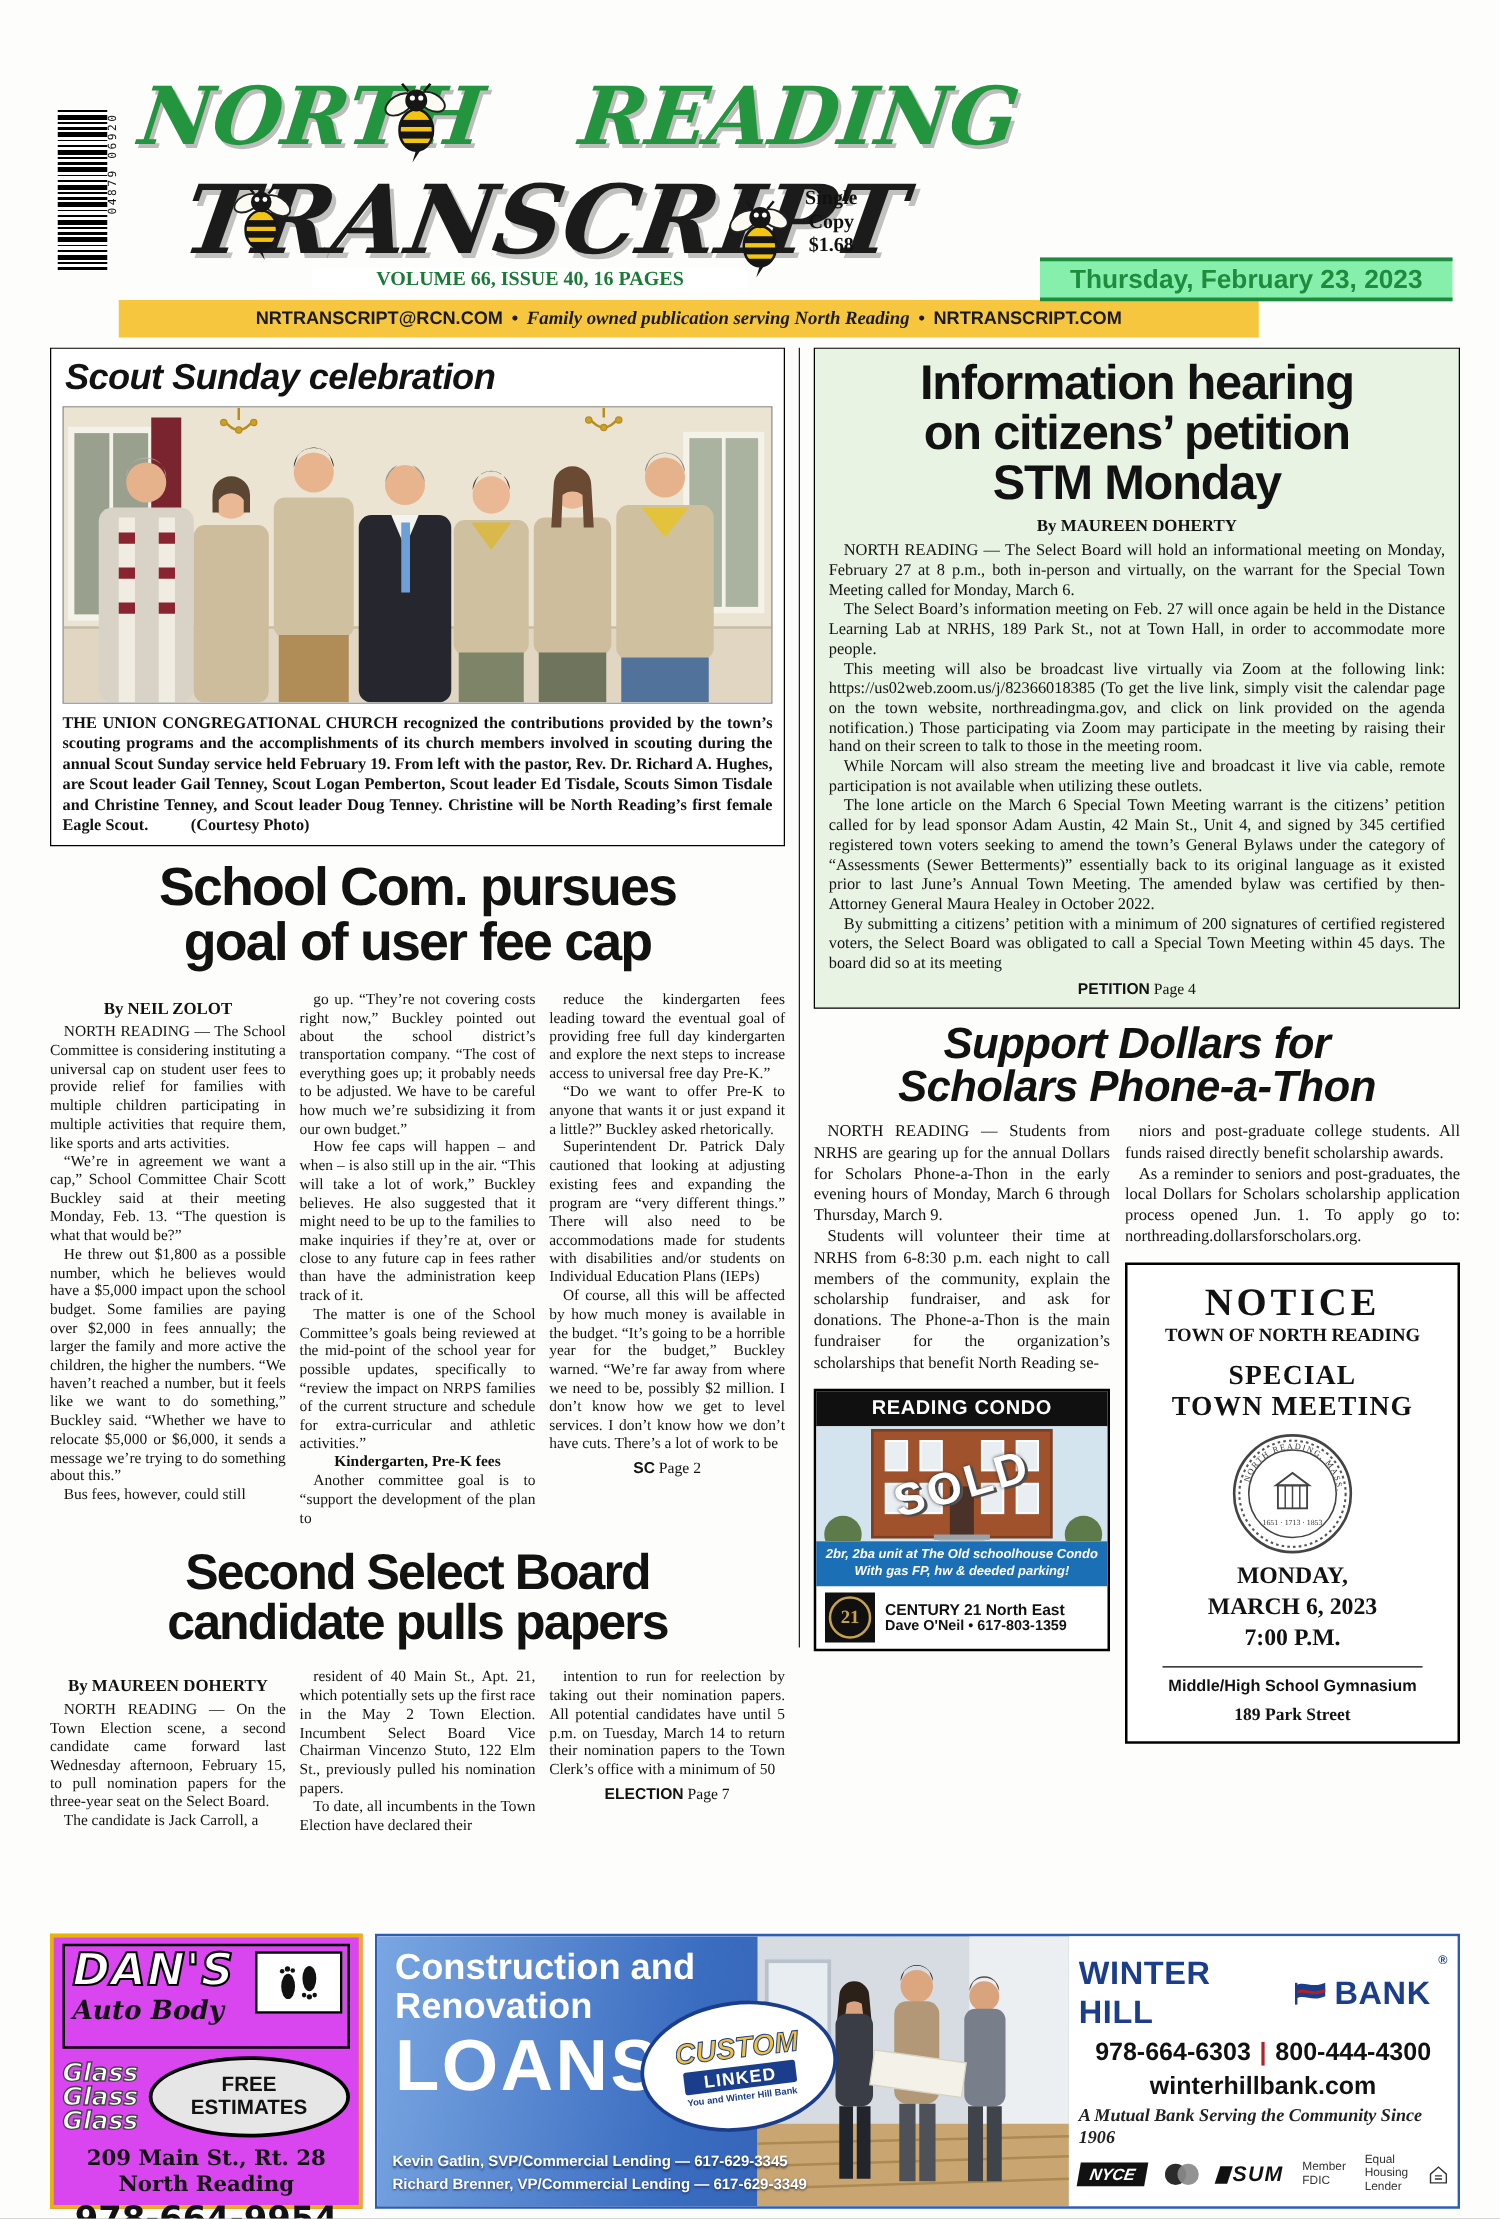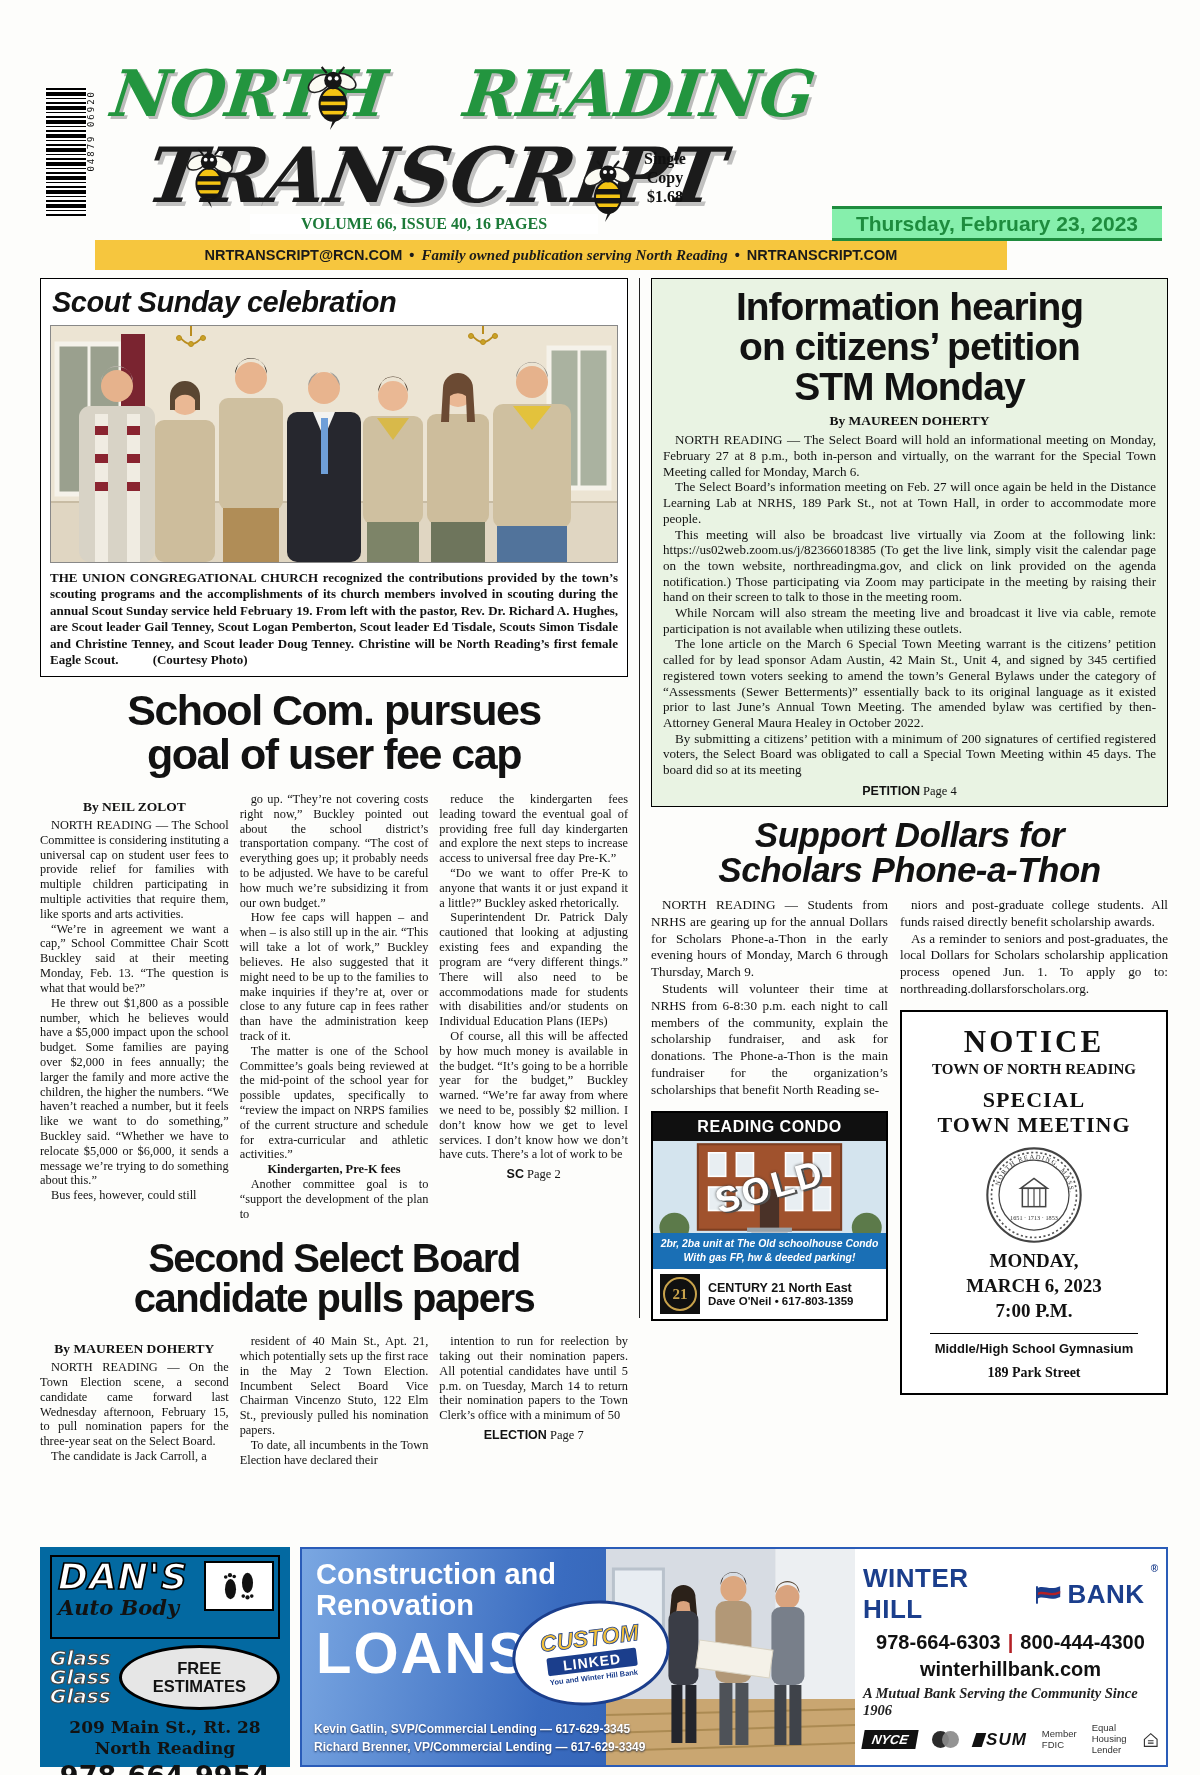--- a/index.html
+++ b/index.html
@@ -92,21 +92,21 @@
   .notice-title{font:bold 31px "Liberation Serif",serif;letter-spacing:3px;}
   .notice-town{font:bold 15px "Liberation Serif",serif;margin-top:1px;}
   .notice-mtg{font:bold 22px "Liberation Serif",serif;letter-spacing:1px;margin-top:9px;line-height:1.15;}
   .seal{width:100px;height:100px;margin:8px auto 4px;display:block;}
   .notice-date{font:bold 19px/1.3 "Liberation Serif",serif;margin-top:4px;}
   .notice-hr{border:none;border-top:1.5px solid #000;margin:10px 20px 7px;}
   .notice-venue{font:bold 13px "Liberation Sans",sans-serif;}
   .notice-addr{font:bold 14px "Liberation Serif",serif;margin-top:9px;}
   
   .ads{position:absolute;left:40px;right:32px;bottom:8px;height:220px;display:flex;gap:10px;}
-  .dans{width:230px;flex:none;border:3px solid #0369a1;background:#0369a1;padding:5px 7px;position:relative;}
+  .dans{width:230px;flex:none;border:3px solid #eab308;background:#d946ef;padding:5px 7px;position:relative;}
   .dans-top{border:2px solid #000;padding:2px 6px 4px;position:relative;min-height:74px;}
   .dans-name{font:bold italic 36px/1 "DejaVu Sans",sans-serif;color:#fff;-webkit-text-stroke:1.7px #000;letter-spacing:1px;}
   .dans-type{font:bold italic 21px/1 "DejaVu Serif",serif;margin-top:2px;}
   .feet-box{position:absolute;right:4px;top:4px;width:66px;height:46px;border:2px solid #000;
         display:flex;align-items:center;justify-content:center;background:#fff;}
   .glass-row{display:flex;align-items:center;gap:8px;margin-top:6px;justify-content:space-between;}
   .glass-col div{font:bold italic 20px/0.95 "DejaVu Sans",sans-serif;color:#fff;-webkit-text-stroke:1.1px #444;}
   .free-oval{flex:1;border:3px solid #000;border-radius:50%;background:#e6e6e6;text-align:center;
         padding:11px 4px;font:bold 16.5px/1.12 "Liberation Sans",sans-serif;}
   .dans-addr{text-align:center;font:bold 17px/1.25 "DejaVu Serif",serif;margin-top:7px;}

